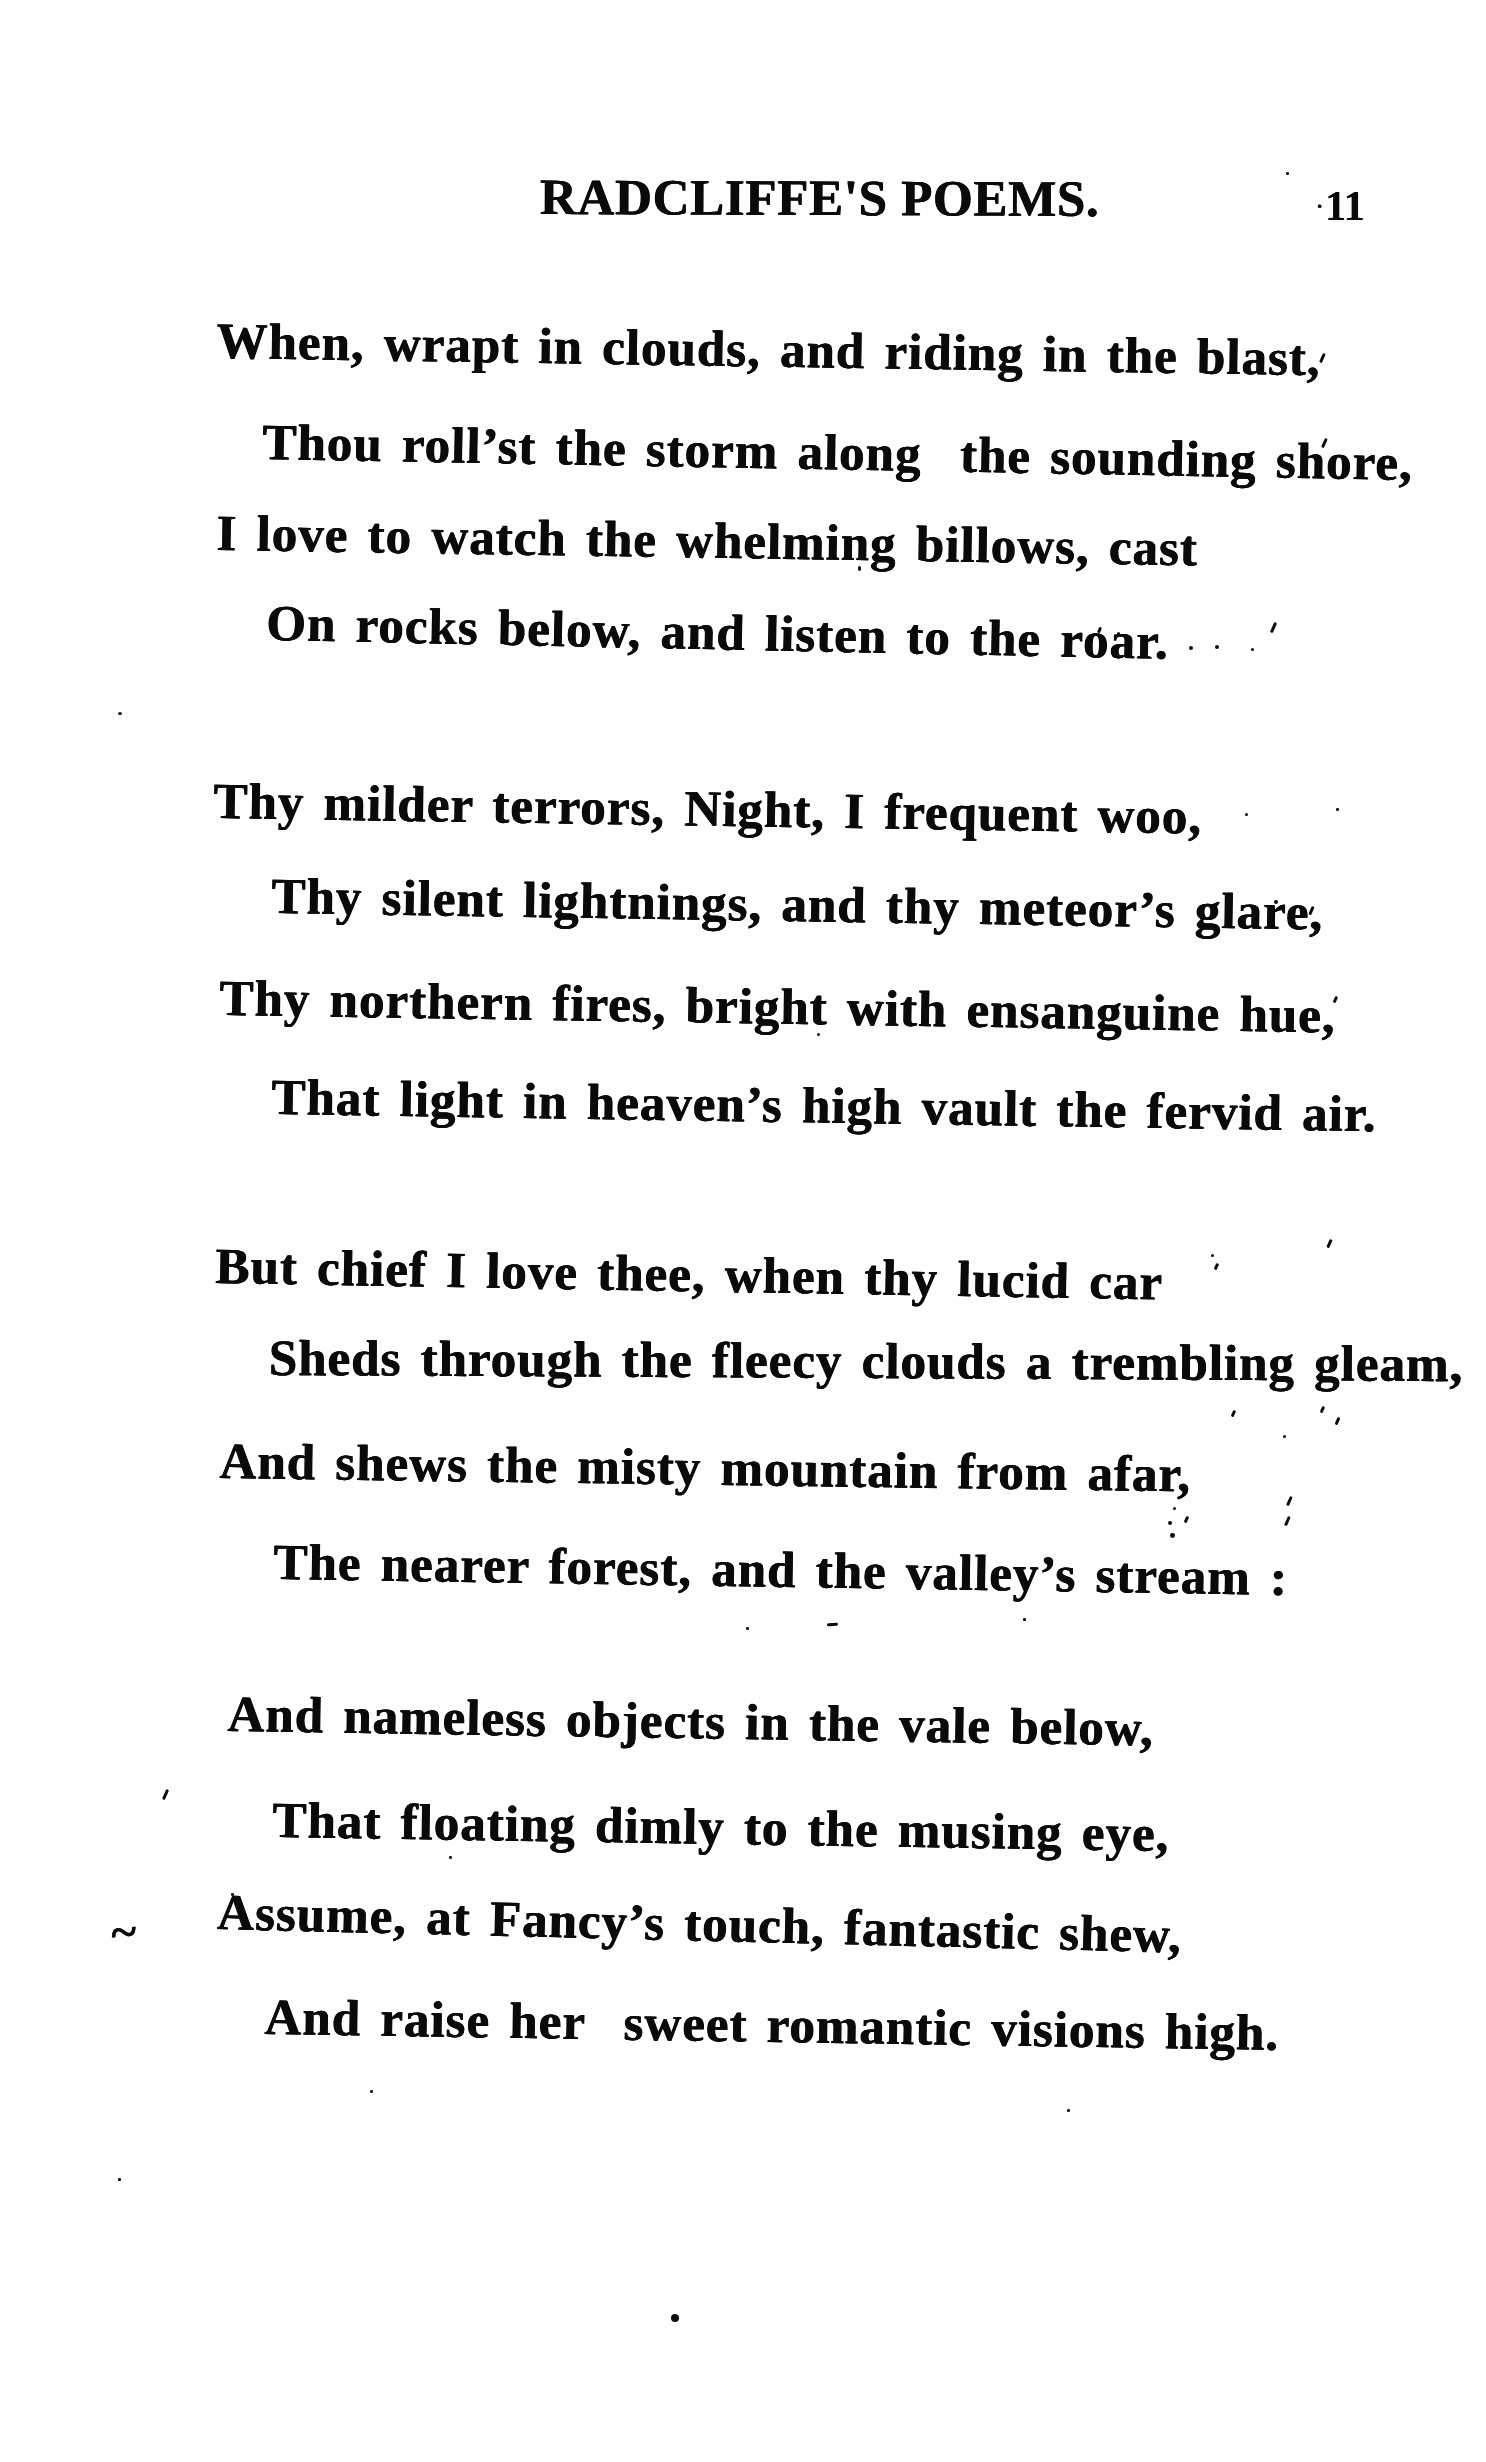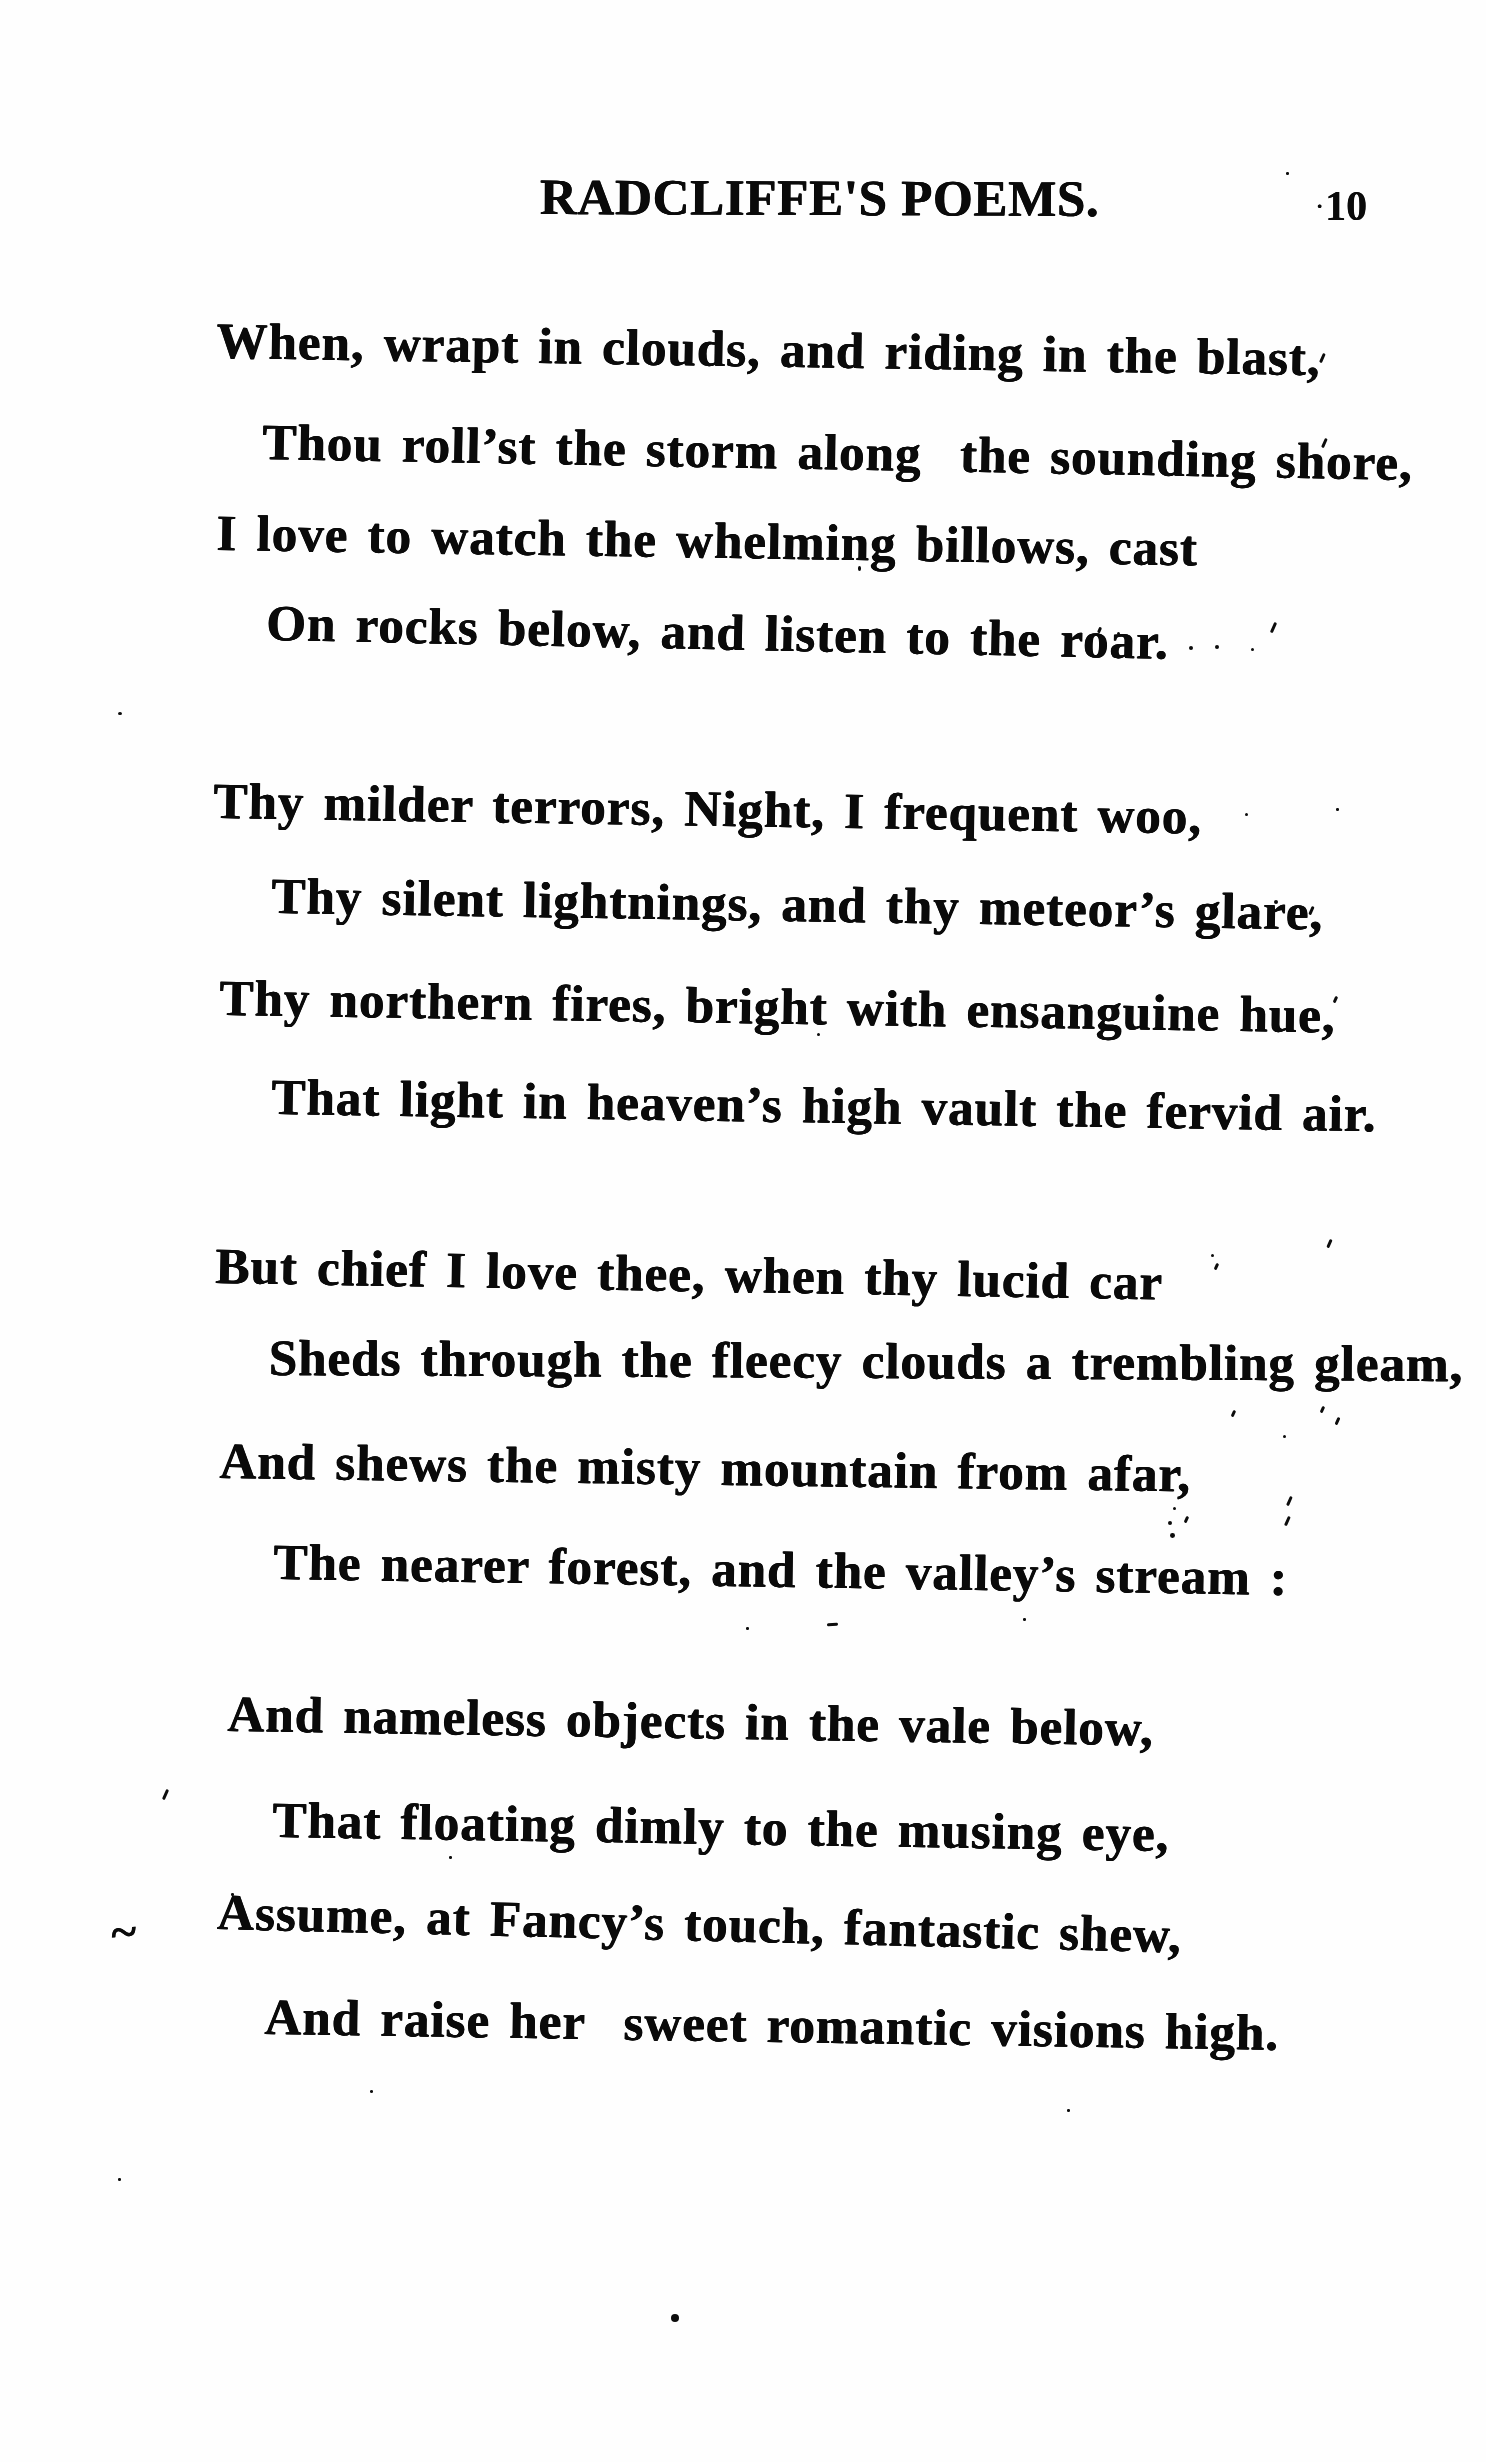--- a/index.html
+++ b/index.html
@@ -32,21 +32,21 @@
   }
 </style>
 </head>
 <body>
 
 <div id="page">
 
   <div class="title" style="left:540px;top:173px;">RADCLIFFE'S POEMS.</div>
 
   <div class="pagenum" style="left:1316px;top:185px;">
-    <span class="pnprefix">·</span><span>10</span>
+    <span class="pnprefix">·</span><span>11</span>
   </div>
 
   <div class="line" style="left:217px;top:316px;">When, wrapt in clouds, and riding in the blast,</div>
   <div class="line" style="left:263px;top:417px;--tilt:1.05deg;">Thou roll’st the storm along  the sounding shore,</div>
   <div class="line" style="left:217px;top:508px;">I love to watch the whelming billows, cast</div>
   <div class="line" style="left:267px;top:598px;--tilt:1.2deg;">On rocks below, and listen to the roar.</div>
 
   <div class="line" style="left:214px;top:776px;">Thy milder terrors, Night, I frequent woo,</div>
   <div class="line" style="left:272px;top:871px;">Thy silent lightnings, and thy meteor’s glare,</div>
   <div class="line" style="left:220px;top:973px;">Thy northern fires, bright with ensanguine hue,</div>

